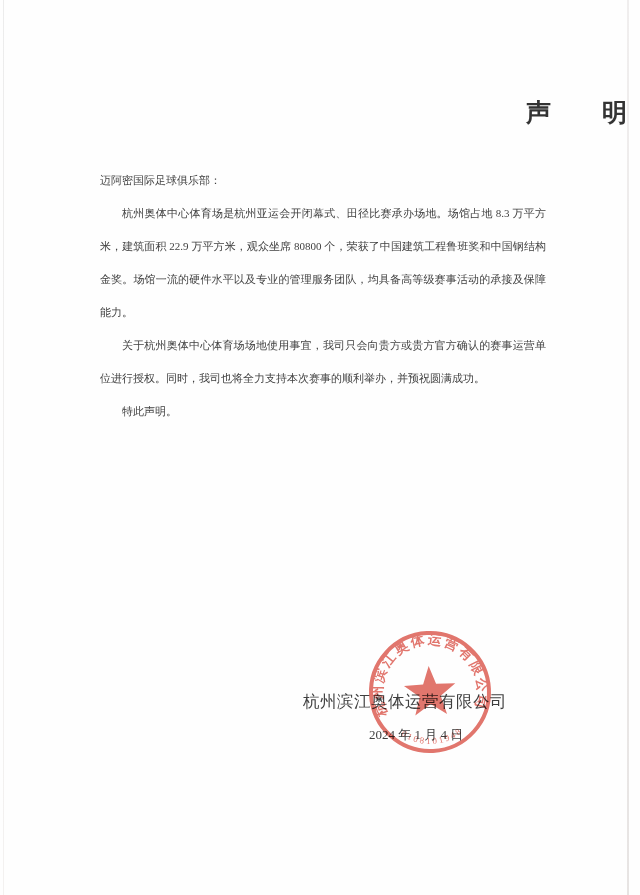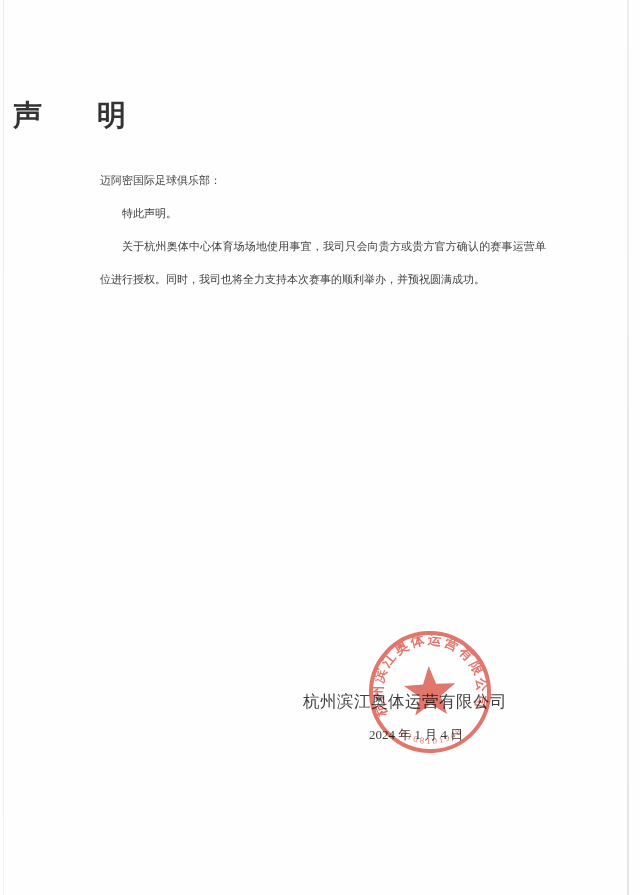--- a/index.html
+++ b/index.html
@@ -29,22 +29,22 @@
     position: absolute;
     left: 627px; top: 0;
     width: 2px; height: 100%;
     background: linear-gradient(#f0eeee, #e7e4e3);
   }
   .doc-title {
     position: absolute;
     top: 96px;
     left: 0;
     width: 100%;
-    text-align: left;
-    font-size: 29px;
+    text-align: right;
+    font-size: 25px;
     font-weight: bold;
     color: #333333;
     letter-spacing: 13px;
     text-indent: 13px; 
     white-space: pre;
   }
   .body-text {
     position: absolute;
     left: 100px;
     top: 164px;
@@ -106,22 +106,23 @@
 
 <div class="page">
 
   <div class="edge-line-left"></div>
   <div class="edge-line-right"></div>
 
   <div class="doc-title">声　明</div>
 
   <div class="body-text">
     <p>迈阿密国际足球俱乐部：</p>
+    <p class="indent">杭州奥体中心体育场是杭州亚运会开闭幕式、田径比赛承办场地。场馆占地 8.3 万平方米，建筑面积 22.9 万平方米，观众坐席 80800 个，荣获了中国建筑工程鲁班奖和中国钢结构金奖。场馆一流的硬件水平以及专业的管理服务团队，均具备高等级赛事活动的承接及保障能力。</p>
+    <p class="indent">关于杭州奥体中心体育场场地使用事宜，我司只会向贵方或贵方官方确认的赛事运营单位进行授权。同时，我司也将全力支持本次赛事的顺利举办，并预祝圆满成功。</p>
     <p class="indent">特此声明。</p>
-    <p class="indent">关于杭州奥体中心体育场场地使用事宜，我司只会向贵方或贵方官方确认的赛事运营单位进行授权。同时，我司也将全力支持本次赛事的顺利举办，并预祝圆满成功。</p>
   </div>
 
   <div class="sig-company">杭州滨江奥体运营有限公司</div>
 
   <div class="sig-date">2024 年 1 月 4 日</div>
 
   <svg class="seal" viewBox="0 0 144 144">
     <defs>
       <path id="sealArcTop" d="M 28.5,92.3 A 48,48 0 1 1 115.5,92.3" fill="none"></path>
       <path id="sealArcBottom" d="M 27,98 A 52,52 0 0 0 117,98" fill="none"></path>

